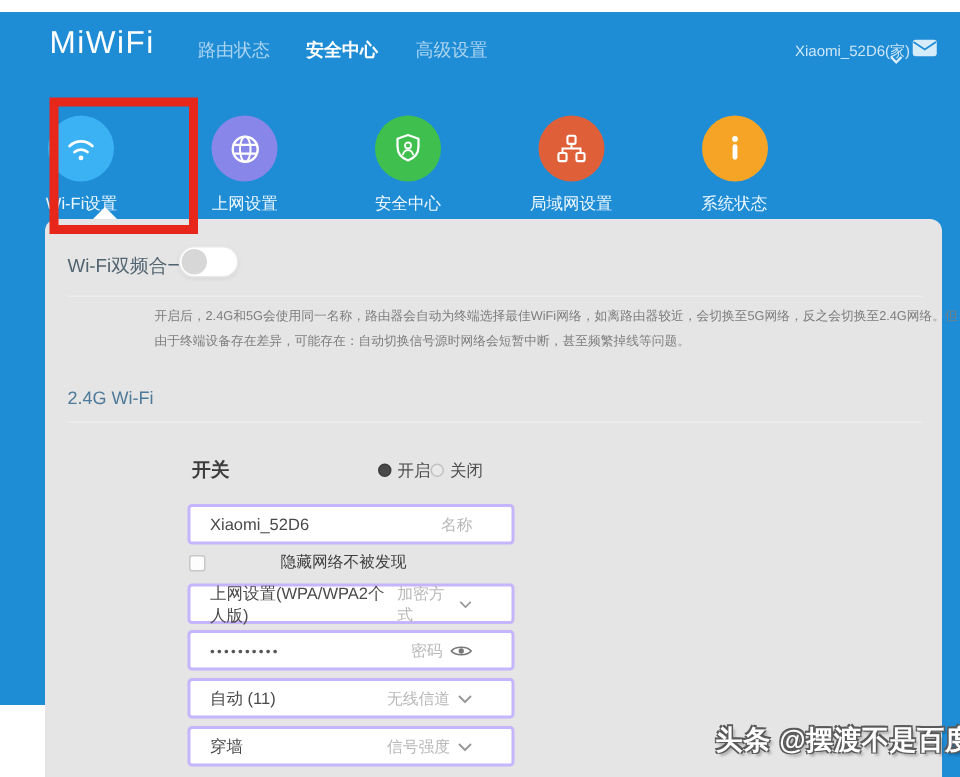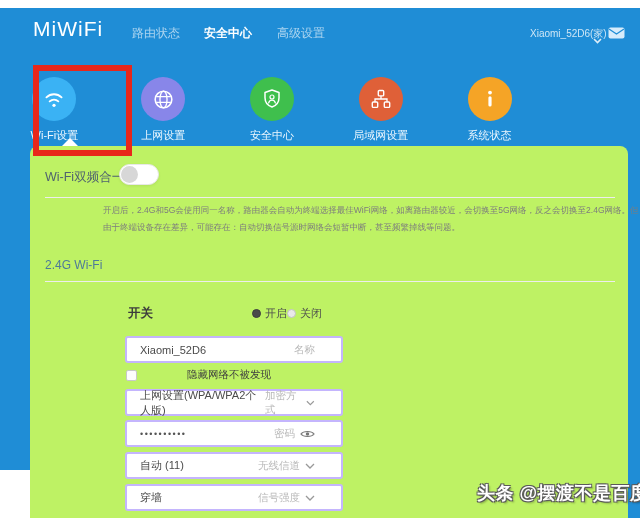--- a/index.html
+++ b/index.html
@@ -23,21 +23,21 @@
 
   
   .quicknav { position:absolute; left:0; top:77px; width:544px; display:flex; }
   .qitem { flex:1; text-align:center; cursor:pointer; }
   .qcircle { width:44px; height:44px; border-radius:50%; margin:0 auto;
              display:flex; align-items:center; justify-content:center; }
   .qlabel { margin-top:7px; font-size:11px; color:#eef8ff; }
 
   
   .card { position:absolute; left:30px; top:146px; width:598px; height:372px;
-          background:#bef264; border-radius:8px 8px 0 0; }
+          background:#e5e5e5; border-radius:8px 8px 0 0; }
   .pointer { position:absolute; left:62px; top:138px; width:0; height:0;
              border-left:8px solid transparent; border-right:8px solid transparent;
              border-bottom:8px solid #fff; }
   .redbox { position:absolute; left:33px; top:65px; width:99px; height:91px;
             border:6px solid #e8271b; z-index:6; }
 
   .dual-label { position:absolute; left:15px; top:23px; font-size:12.5px; color:#50636f; }
   .toggle { position:absolute; left:89px; top:18px; width:40px; height:21px; border-radius:11px;
             background:#fff; border:1px solid #e8e8e8; box-shadow:0 1px 3px rgba(0,0,0,.07); cursor:pointer; }
   .knob { position:absolute; left:1px; top:1px; width:17px; height:17px; border-radius:50%; background:#d7d7d7; }

